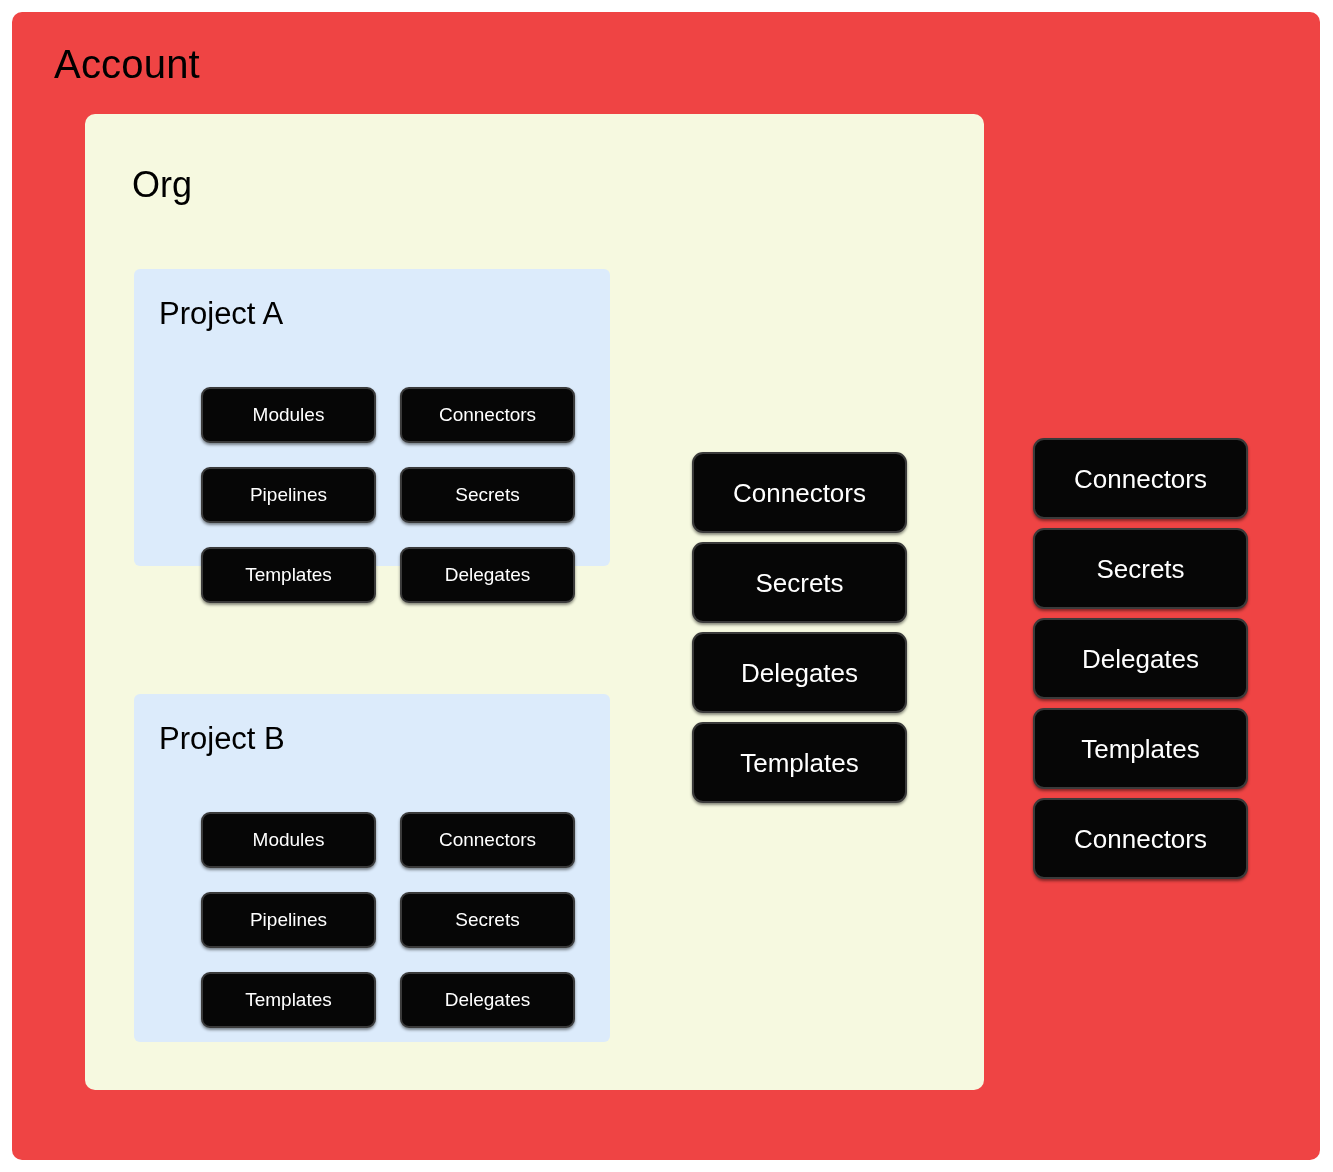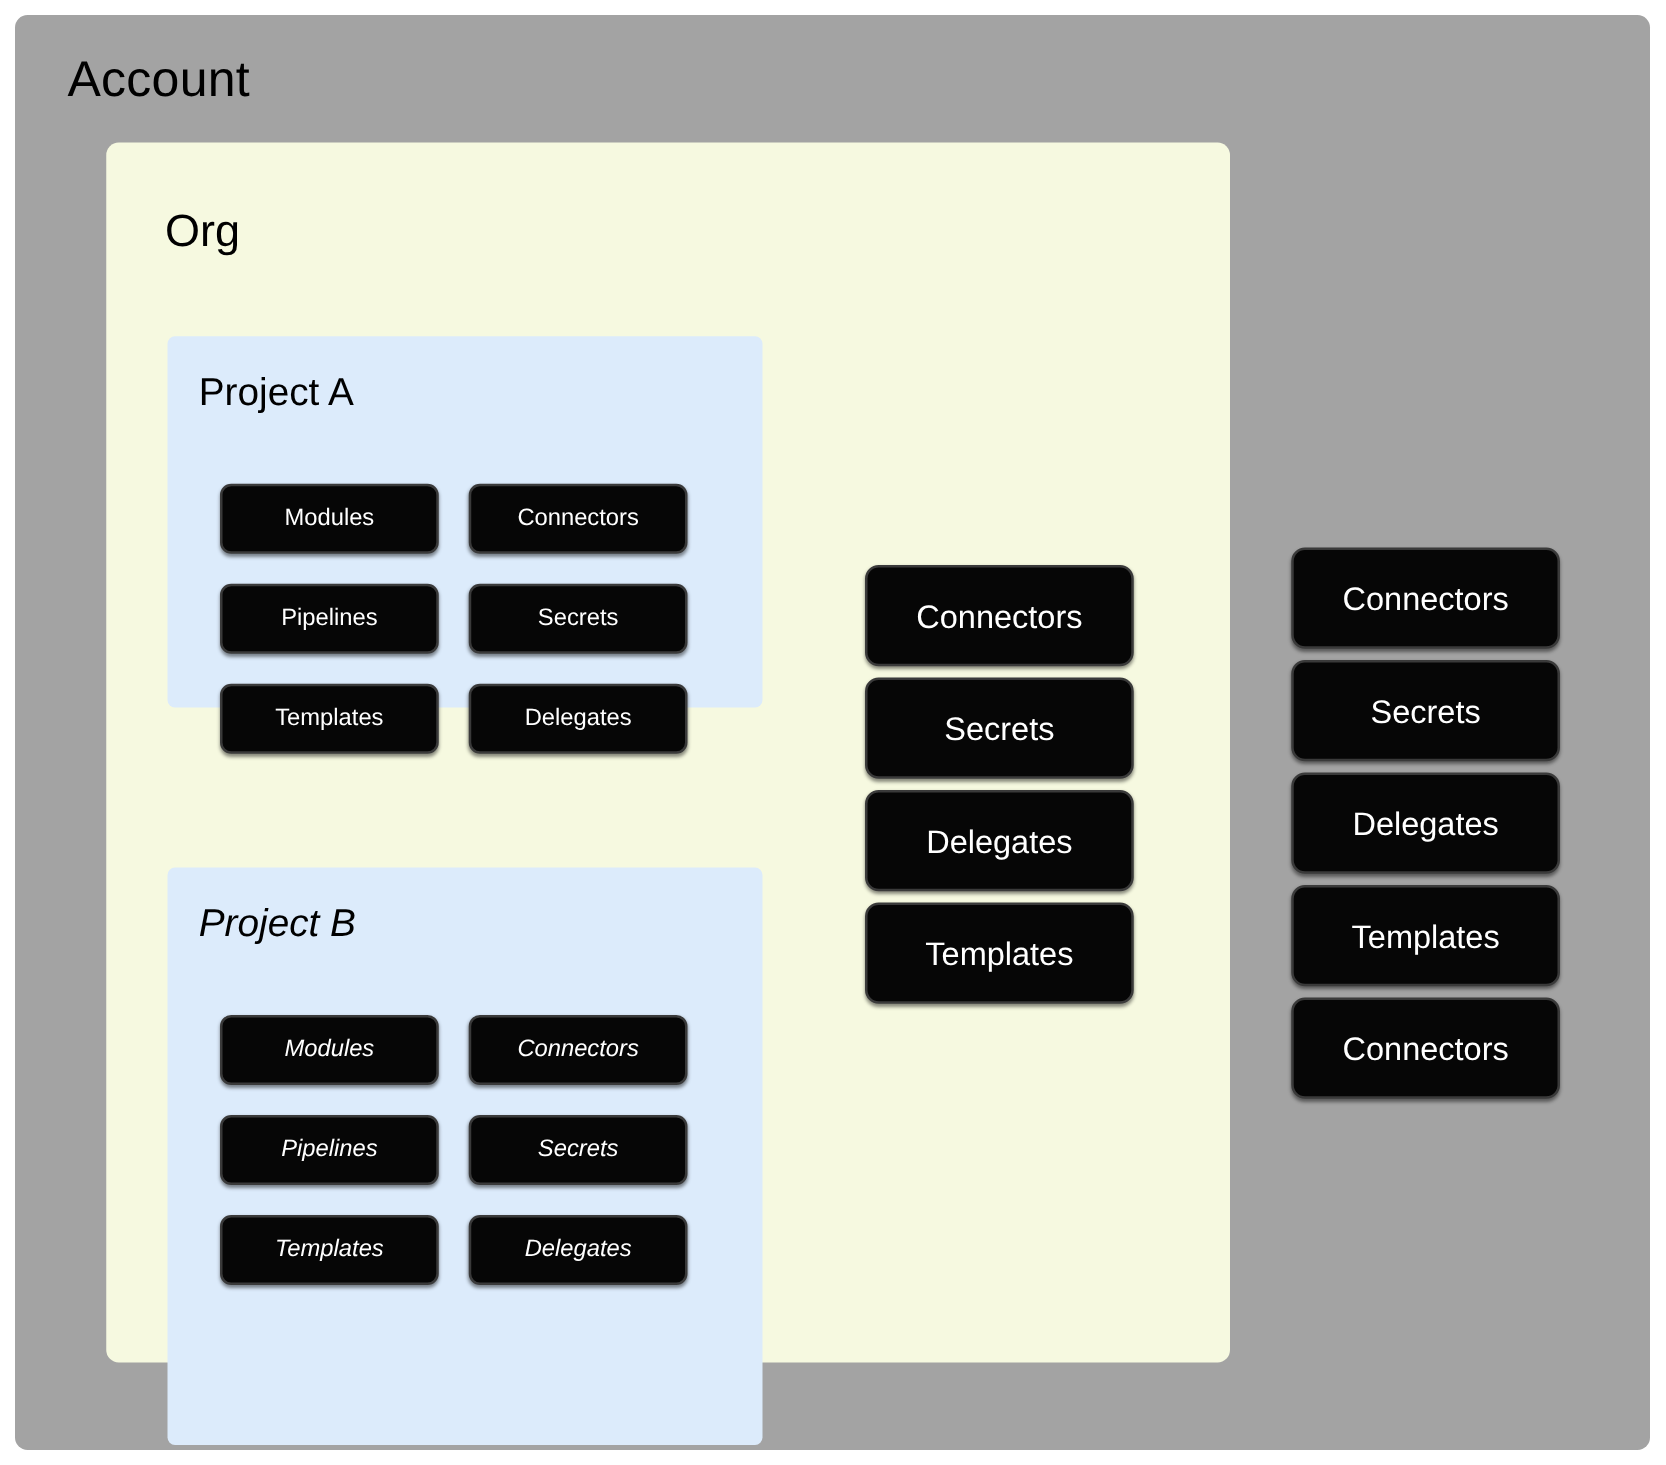--- a/index.html
+++ b/index.html
@@ -14,21 +14,21 @@
     overflow: hidden;
   }
 
   
   .account-panel {
     position: absolute;
     left: 12px;
     top: 12px;
     width: 1308px;
     height: 1148px;
-    background: #a3a3a3;
+    background: #ef4444;
     border-radius: 10px;
     box-sizing: border-box;
   }
 
   .account-title {
     position: absolute;
     left: 42px;
     top: 28px;
     font-size: 40px;
     line-height: 48px;
@@ -65,36 +65,36 @@
   
   .project-panel {
     position: absolute;
     left: 49px;
     width: 476px;
     background: #dcebfb;
     border-radius: 6px;
     box-sizing: border-box;
   }
   .project-a { top: 155px; height: 297px; }
-  .project-b { top: 580px; height: 462px; font-style: italic; }
+  .project-b { top: 580px; height: 348px; }
 
   .project-title {
     position: absolute;
     left: 25px;
     top: 26px;
     font-size: 31px;
     line-height: 38px;
     color: #000000;
     font-weight: 400;
     white-space: nowrap;
   }
 
   .project-grid {
     position: absolute;
-    left: 42px;
+    left: 67px;
     top: 118px;
     display: grid;
     grid-template-columns: 175px 175px;
     grid-auto-rows: 56px;
     column-gap: 17px;
     row-gap: 17px;
     gap: 24px;
   }
 
   

